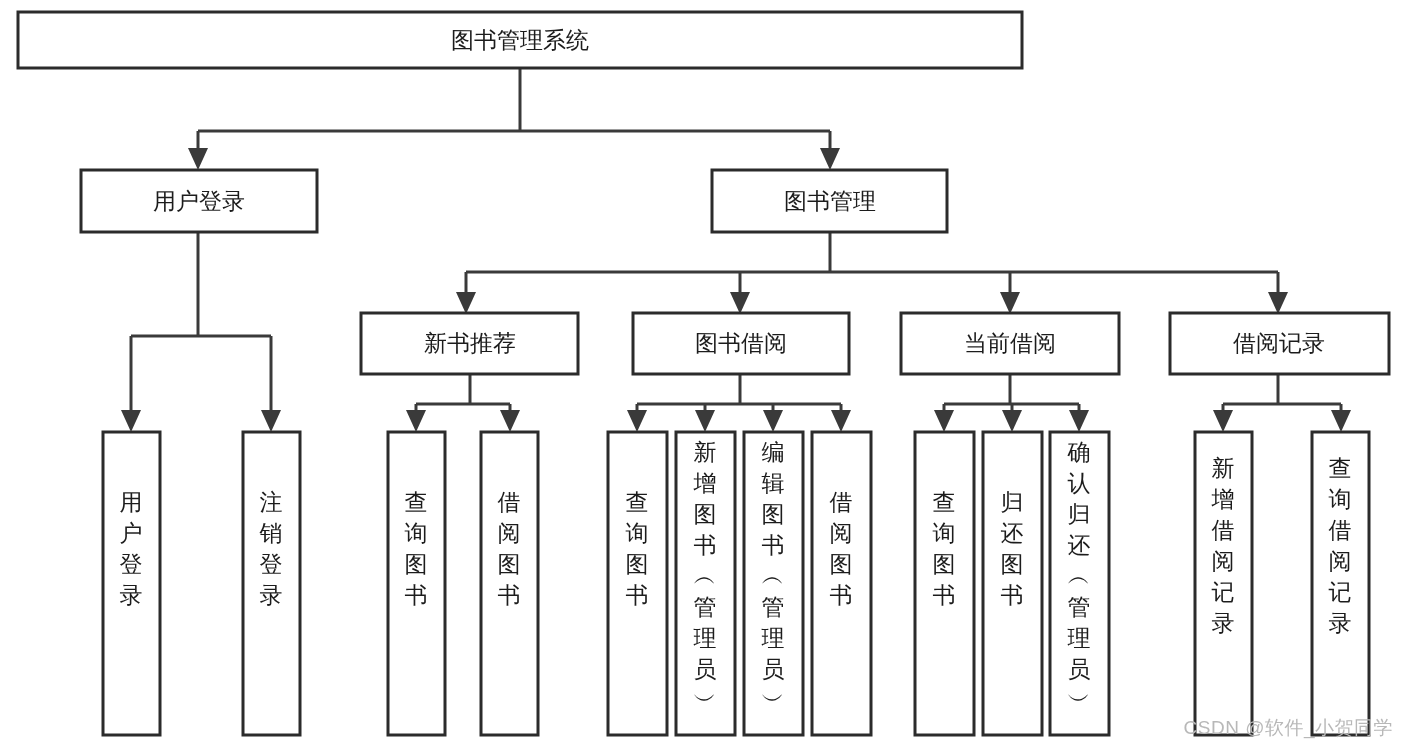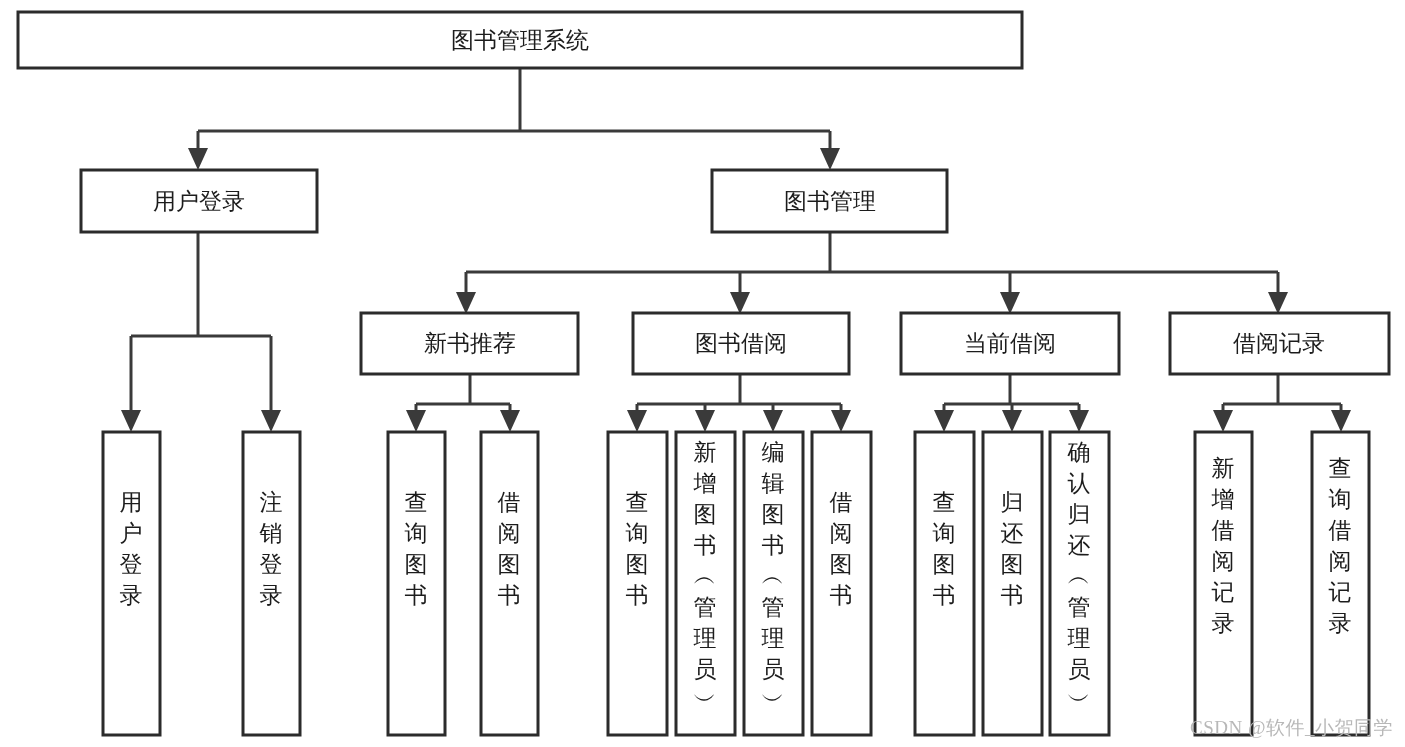--- a/index.html
+++ b/index.html
@@ -52,21 +52,21 @@
   .node-label-v {
     font-family: "Liberation Sans", "DejaVu Sans", sans-serif;
     font-size: 23px;
     fill: #1c1c1c;
     text-anchor: middle;
   }
   .watermark-text {
     position: absolute;
     right: 12px;
     bottom: 6px;
-    font-family: Liberation Serif, serif;
+    font-family: Liberation Sans, sans-serif;
     font-size: 19px;
     color: #b8b8b8;
     letter-spacing: 0.5px;
     white-space: nowrap;
     user-select: none;
   }
 </style>
 </head>
 <body>
 

